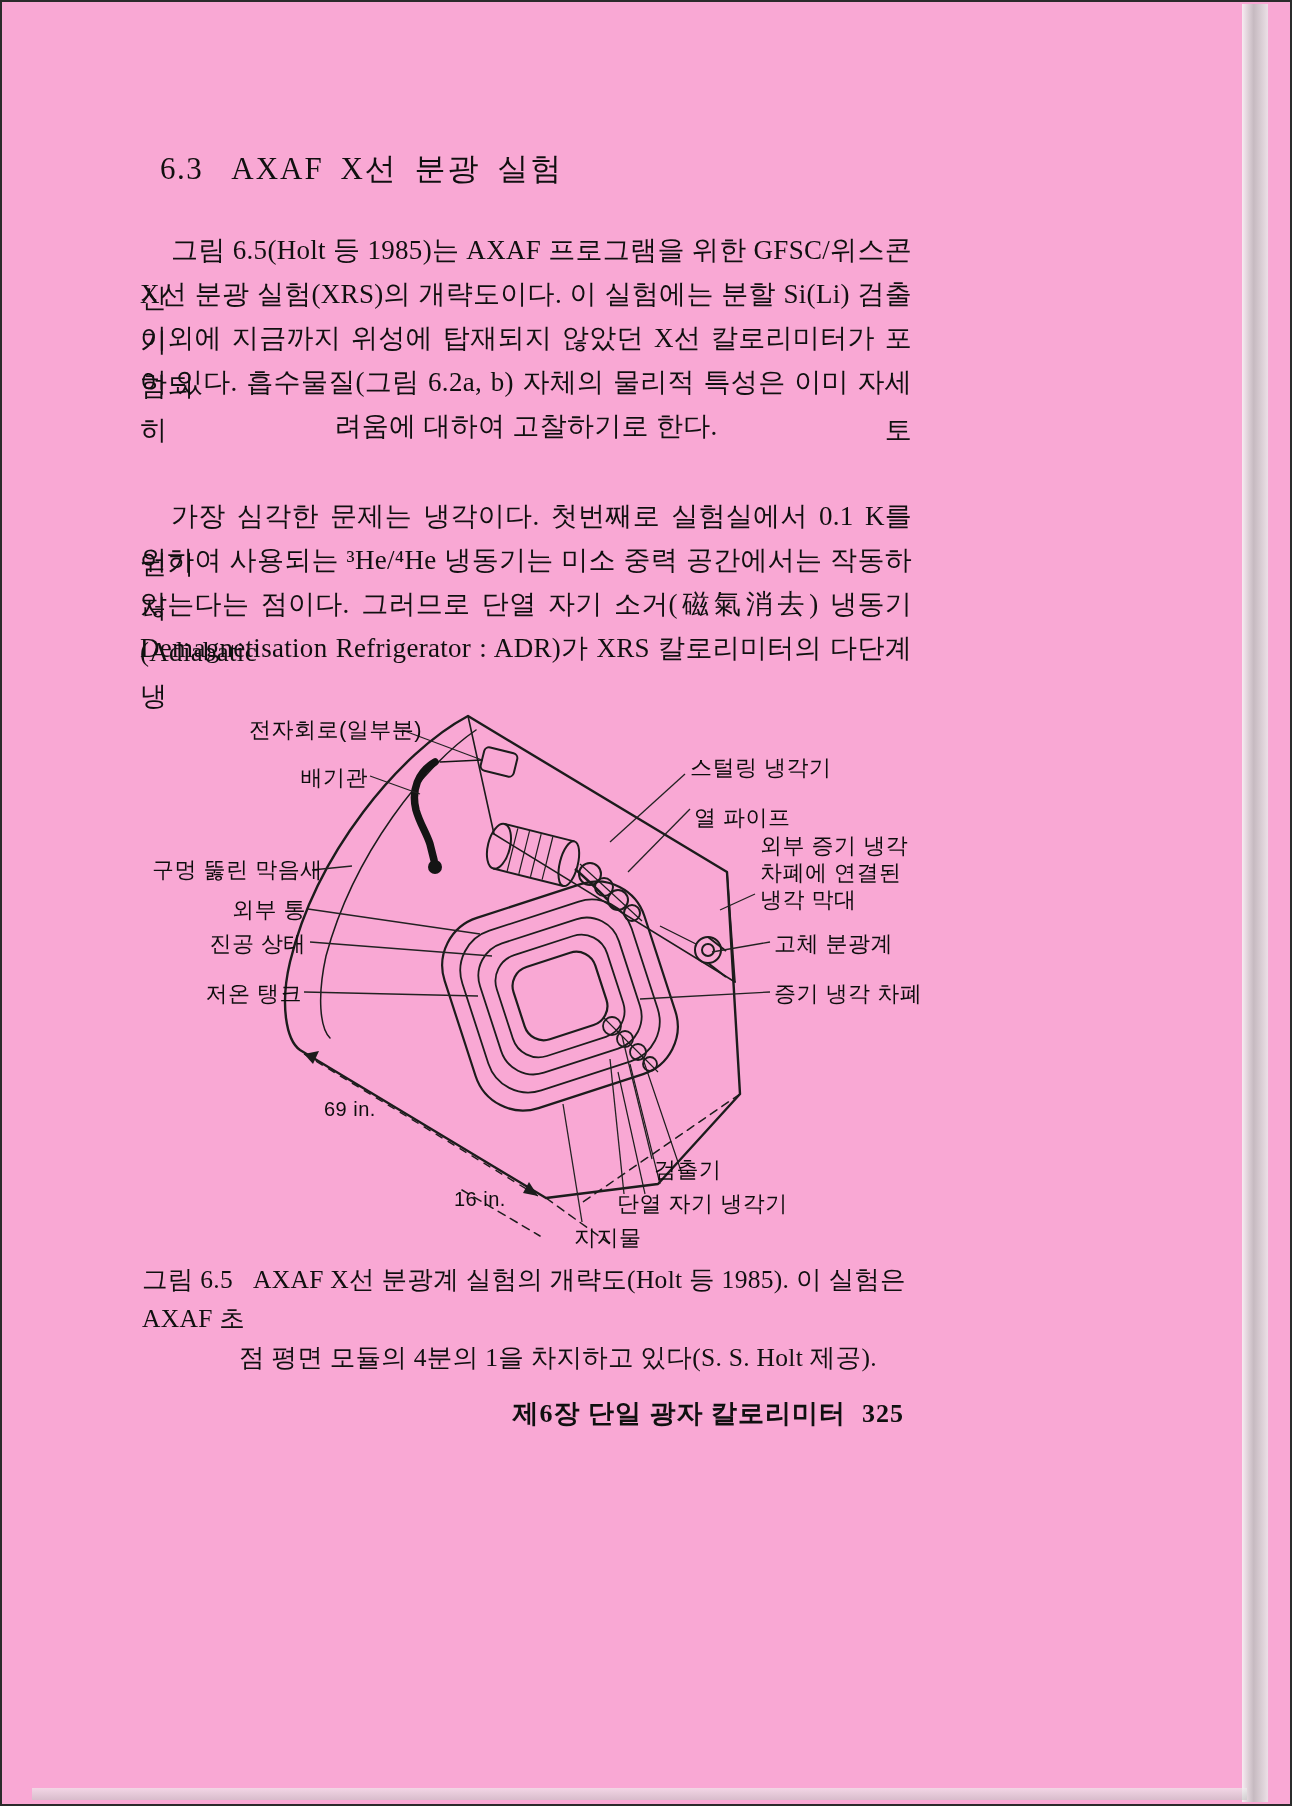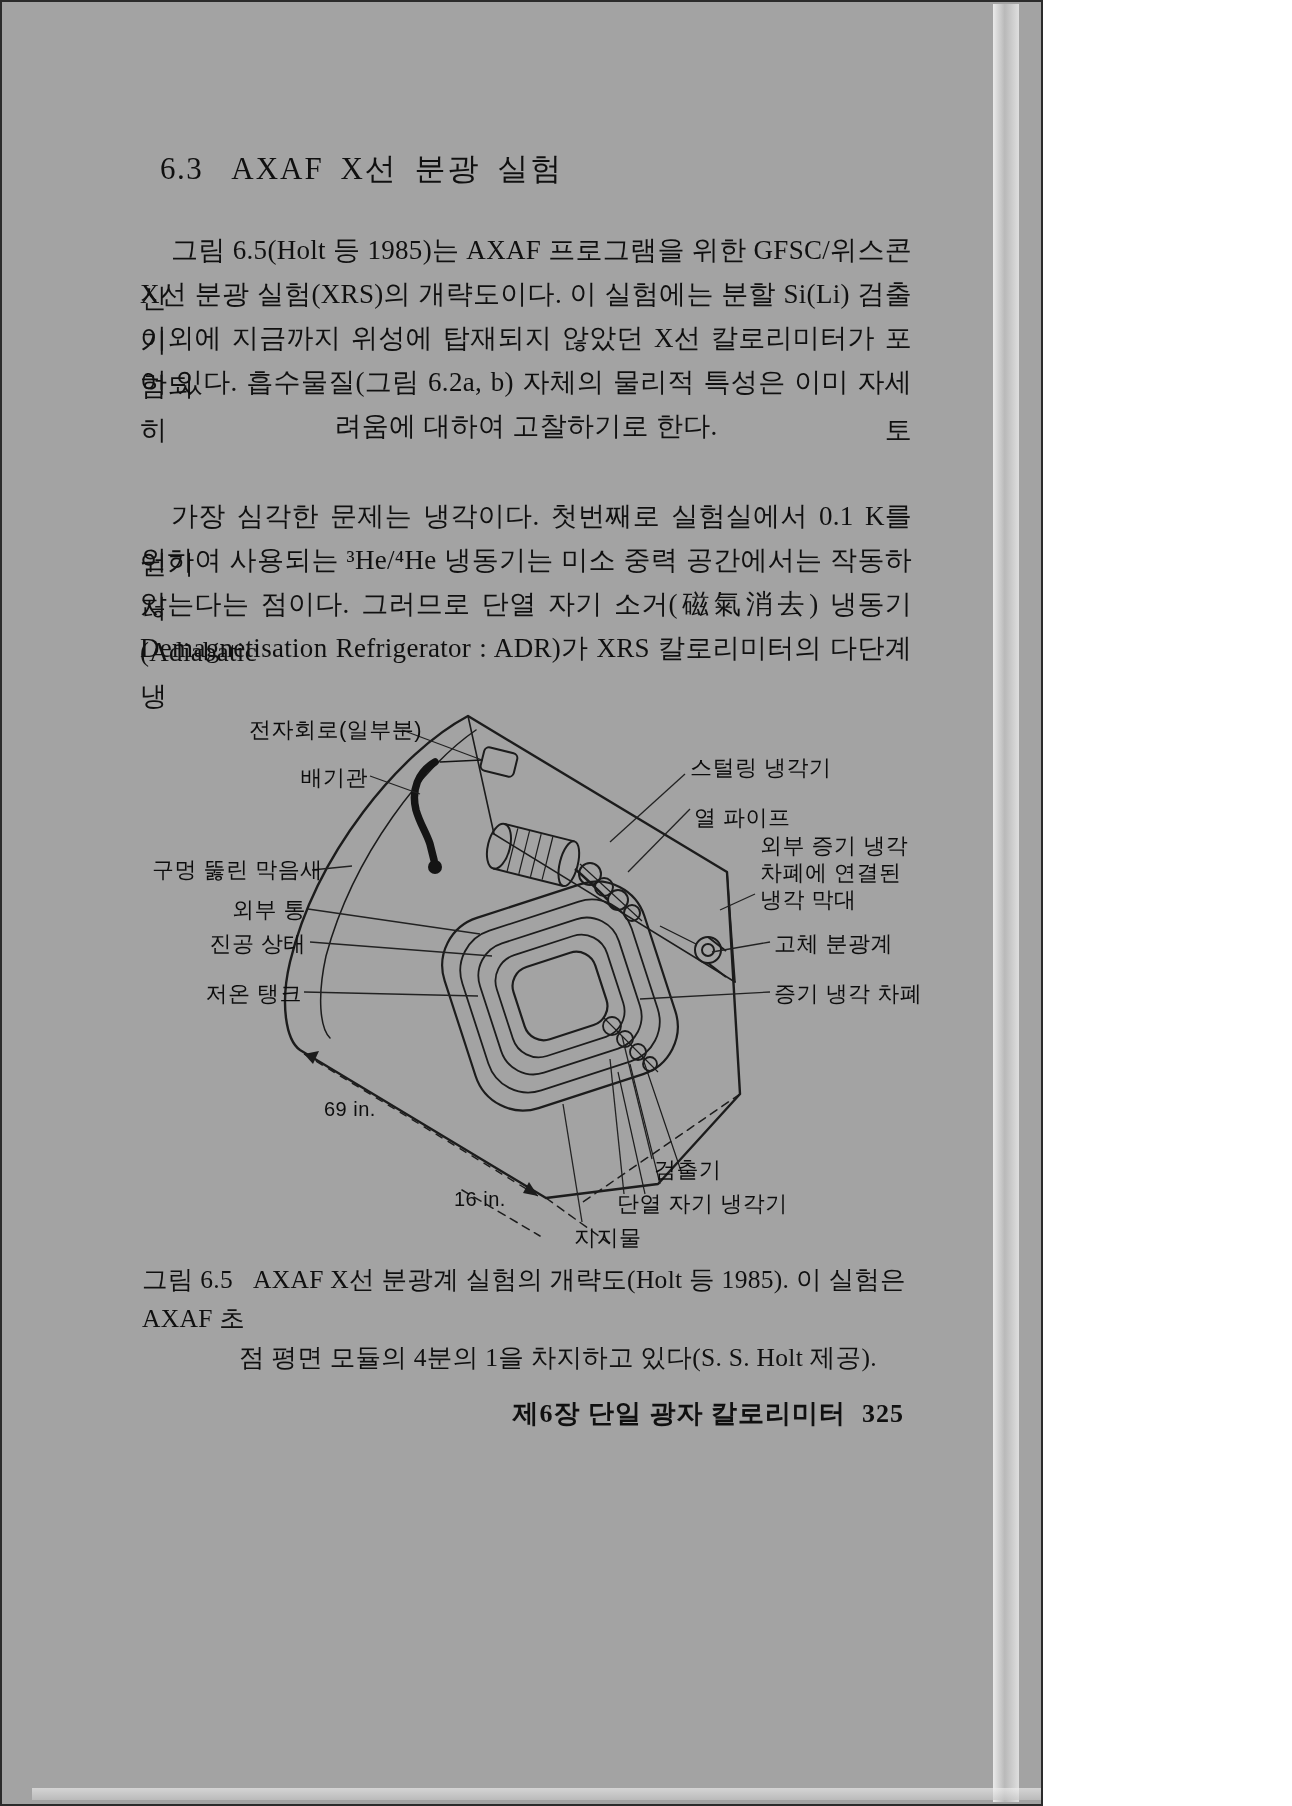--- a/index.html
+++ b/index.html
@@ -1,17 +1,17 @@
 <!DOCTYPE html>
 <html><head>
 <meta charset="utf-8">
 <style>
   html,body{margin:0;padding:0;background:#ffffff;}
   .page{
-    position:relative;width:1043px;height:1806px;background:#a3a3a3;
+    position:relative;width:1292px;height:1806px;background:#f9a8d4;
     border:2px solid #2b2b2b;box-sizing:border-box;overflow:hidden;
     font-family:"Liberation Serif", serif;color:#101010;
   }
   .edge-right{
     position:absolute;top:2px;right:22px;width:26px;height:1798px;
     background:linear-gradient(to right,#f7f7f7 0%,#bdbdbd 45%,#e9e9e9 100%);
     opacity:.85;
   }
   .edge-bottom{
     position:absolute;left:30px;bottom:4px;width:1215px;height:12px;

